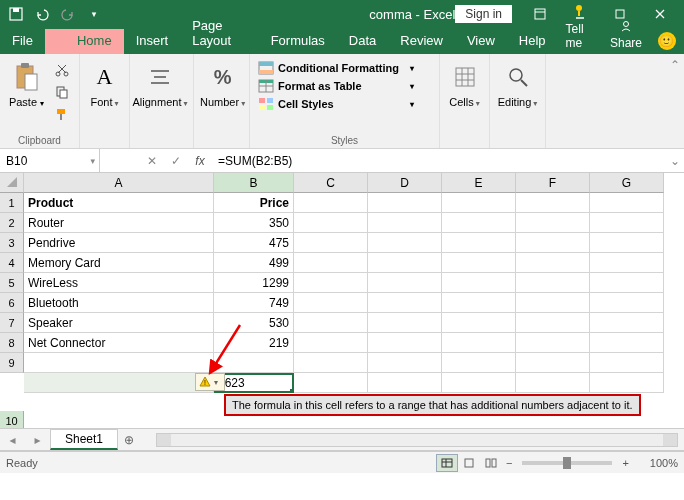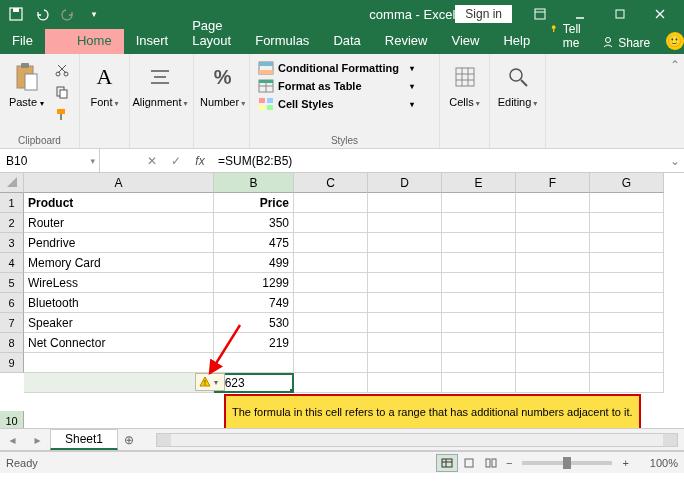--- a/index.html
+++ b/index.html
@@ -11,21 +11,21 @@
 .titlebar .qat-btn { width: 24px; height: 24px; display: flex; align-items: center; justify-content: center; cursor: pointer; }
 .titlebar .title-center { flex: 1; text-align: right; font-size: 13px; }
 .titlebar .signin { background: #fff; color: #333; padding: 2px 10px; font-size: 12px; margin-right: 8px; cursor: pointer; }
 .titlebar .winbtn { width: 40px; height: 28px; display: flex; align-items: center; justify-content: center; cursor: pointer; }
 
 
 .ribbon-tabs { background: #217346; height: 26px; display: flex; align-items: flex-end; color: #fff; }
 .ribbon-tabs .tab { padding: 4px 12px 6px; cursor: pointer; font-size: 13px; }
 .ribbon-tabs .tab.active { background: #fca5a5; color: #217346; padding-left: 32px; }
 .ribbon-tabs .spacer { flex: 1; }
-.ribbon-tabs .right-item { padding: 4px 8px; display: flex; gap: 4px; cursor: pointer; }
+.ribbon-tabs .right-item { padding: 4px 8px; display: flex; align-items: center; gap: 4px; cursor: pointer; flex-direction: column; }
 
 
 .ribbon { background: #f1f1f1; height: 95px; border-bottom: 1px solid #d4d4d4; display: flex; }
 .ribbon-group { border-right: 1px solid #e0e0e0; padding: 2px 6px; display: flex; flex-direction: column; position: relative; }
 .ribbon-group .group-label { position: absolute; bottom: 2px; left: 0; right: 0; text-align: center; font-size: 10px; color: #666; }
 .ribbon-group .body { flex: 1; display: flex; align-items: flex-start; gap: 4px; }
 .big-btn { display: flex; flex-direction: column; align-items: center; justify-content: center; width: 48px; cursor: pointer; padding-top: 4px; }
 .big-btn .icon-slot { height: 34px; display: flex; align-items: center; justify-content: center; }
 .big-btn .label { font-size: 11px; text-align: center; line-height: 1.1; margin-top: 2px; }
 .small-col { display: flex; flex-direction: column; gap: 2px; padding-top: 4px; }
@@ -60,21 +60,21 @@
 
 
 .err-tag { position: absolute; left: 195px; top: 200px; width: 30px; height: 18px; border: 1px solid #bba; background: #fdf8e3; display: flex; align-items: center; justify-content: center; z-index: 10; }
 .err-tag svg { width: 12px; height: 12px; }
 .err-dd { width: 10px; display: flex; align-items: center; justify-content: center; color: #666; font-size: 8px; }
 
 
 .arrow-overlay { position: absolute; left: 205px; top: 150px; z-index: 15; pointer-events: none; }
 
 
-.tooltip { position: absolute; left: 224px; top: 221px; border: 2px solid #c00; background: #fde047; padding: 10px 6px; font-size: 11px; z-index: 20; white-space: nowrap; }
+.tooltip { position: absolute; left: 224px; top: 221px; border: 2px solid #c00; background: #e5e5e5; padding: 3px 6px; font-size: 11px; z-index: 20; white-space: nowrap; }
 
 
 .sheetbar { height: 22px; background: #f3f3f3; display: flex; align-items: center; border-bottom: 1px solid #ccc; }
 .sheet-nav { width: 50px; display: flex; justify-content: space-around; color: #888; }
 .sheet-nav span { cursor: pointer; }
 .sheet-tab { background: #fff; border: 1px solid #ccc; border-bottom: none; padding: 2px 14px; font-size: 12px; cursor: pointer; }
 .sheet-tab.active { border-bottom: 2px solid #217346; }
 .add-sheet { width: 22px; text-align: center; cursor: pointer; color: #666; }
 .hscroll { flex: 1; margin: 0 6px; height: 14px; background: #eee; border: 1px solid #ccc; position: relative; }
 .hscroll::before, .hscroll::after { content: ""; position: absolute; top: 0; bottom: 0; width: 14px; background: #ddd; }

